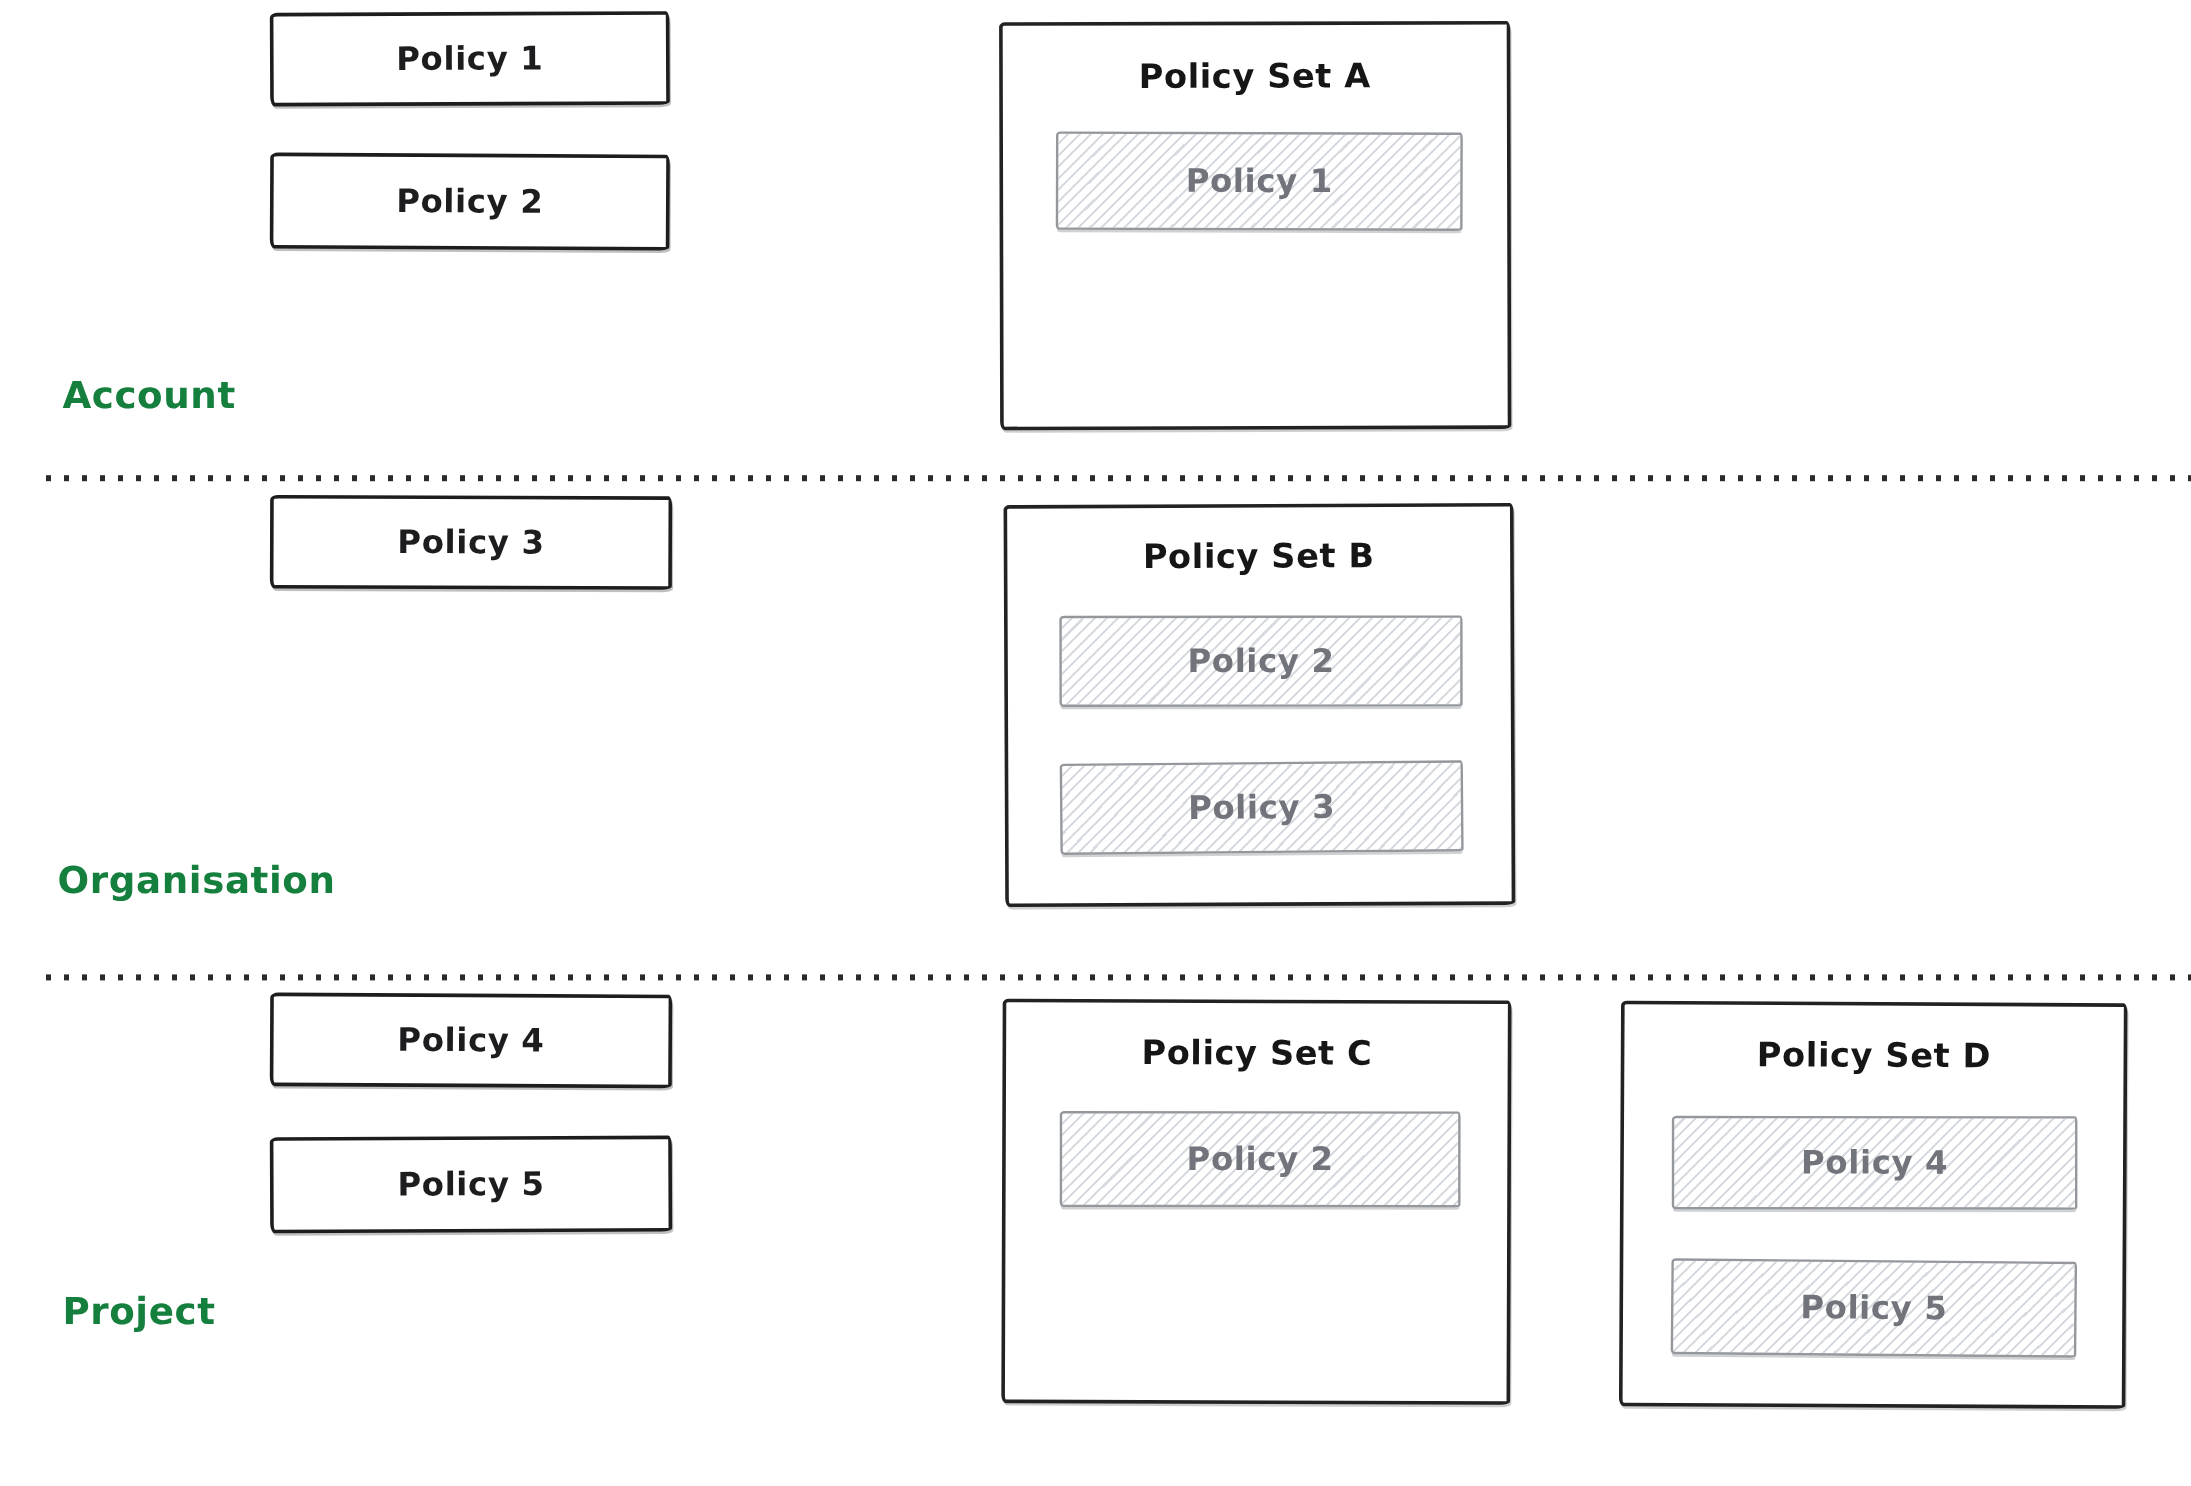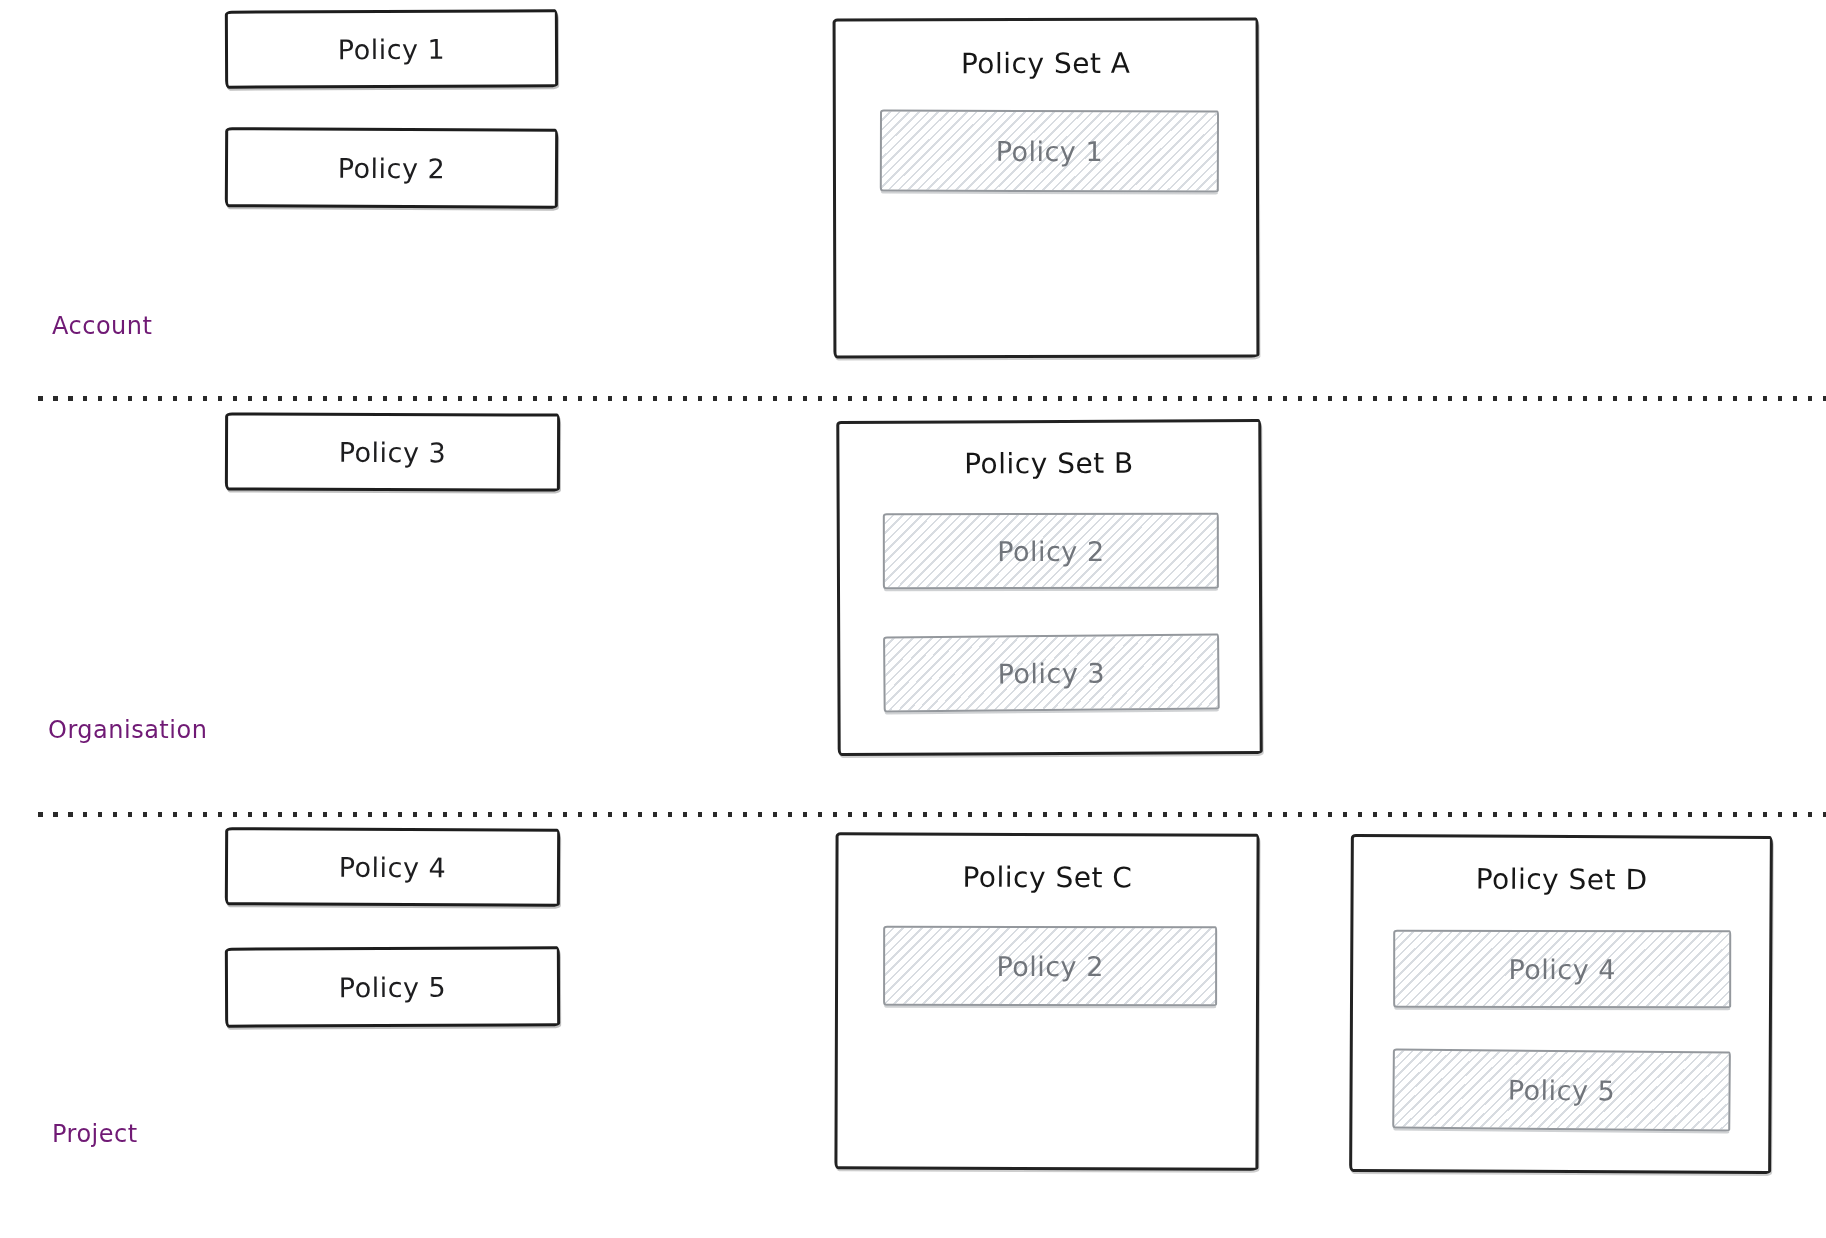--- a/index.html
+++ b/index.html
@@ -4,20 +4,21 @@
 <style>
   html, body { margin: 0; padding: 0; background: #ffffff; }
   .canvas {
     position: relative;
     width: 1826px;
     height: 1238px;
     background: #ffffff;
     font-family: "DejaVu Sans", sans-serif;
     color: #1d1d1f;
     overflow: hidden;
+    font-weight: bold;
   }
 
   
   .policy-box {
     position: absolute;
     box-sizing: border-box;
     background: #ffffff;
     border: 3px solid #1d1d1d;
     border-radius: 7px 3px 9px 4px / 4px 9px 3px 8px;
     display: flex;
@@ -63,23 +64,23 @@
     align-items: center;
     justify-content: center;
     font-size: 27px;
     letter-spacing: 0.5px;
     color: #71757b;
     box-shadow: 0 3px 0 -1px rgba(148,152,157,0.45);
   }
 
   .tier-label {
     position: absolute;
-    font-size: 24px;
+    font-size: 31px;
     letter-spacing: 0.5px;
-    color: #701a75;
+    color: #15803d;
   }
 
   .dotted-line {
     position: absolute;
     left: 38px;
     right: 0;
     height: 5px;
     background-image: repeating-linear-gradient(
       to right,
       #2a2a2a 0px, #2a2a2a 4.5px,
@@ -153,15 +154,15 @@
   <div class="policy-set t2" style="left:1350px; top:835px; width:422px; height:338px;">
     <div class="set-title" style="top:25px;">Policy Set D</div>
     <div class="hatch-box t1" style="left:40px; top:92px; width:338px; height:78px;">
       <span>Policy 4</span>
     </div>
     <div class="hatch-box t4" style="left:40px; top:212px; width:338px; height:80px;">
       <span>Policy 5</span>
     </div>
   </div>
 
-  <div class="tier-label" style="left:52px; top:1120px;text-align:right;">Project</div>
+  <div class="tier-label" style="left:52px; top:1075px;text-align:right;">Project</div>
 
 </div>
 
 </body></html>

